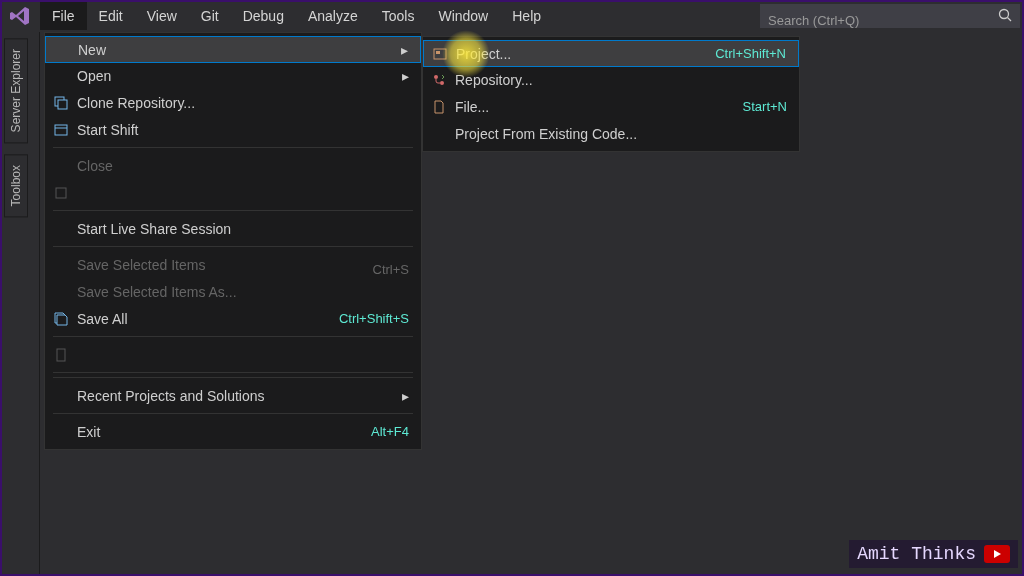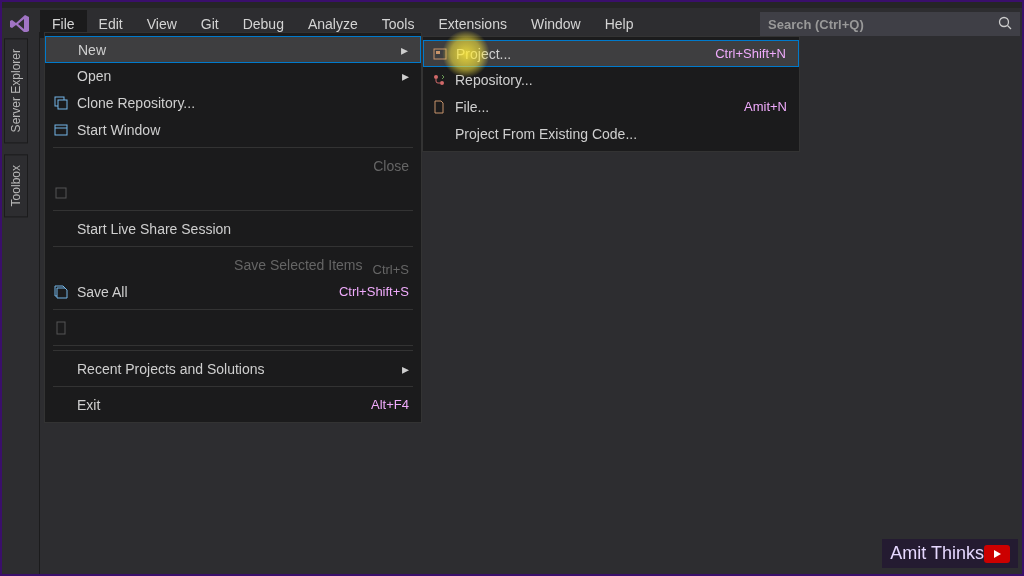--- a/index.html
+++ b/index.html
@@ -1,48 +1,48 @@
 <!DOCTYPE html>
 <html><head>
 <meta charset="utf-8">
 <style>
   * { box-sizing: border-box; margin: 0; padding: 0; }
   html, body { width: 1024px; height: 576px; overflow: hidden; font-family: "Segoe UI", Arial, sans-serif; background: #1e1e1e; color: #ccc; font-size: 14px; }
   .app { position: relative; width: 1024px; height: 576px; background: #252526; }
   .bg-editor { position: absolute; left: 40px; top: 32px; right: 0; bottom: 0; background: #2d2d30; }
-  .menubar { position: absolute; top: 0; left: 0; right: 0; height: 32px; display: flex; align-items: center; background: #2d2d30; margin-top: 8px; }
+  .menubar { position: absolute; top: 0; left: 0; right: 0; height: 32px; display: flex; align-items: center; background: #2d2d30; }
   .logo { width: 40px; display: flex; justify-content: center; align-items: center; }
   .menuitem { padding: 6px 12px; cursor: default; color: #d4d4d4; font-size: 14px; }
   .menuitem.active { background: #1b1b1c; }
-  .searchbox { margin-left: auto; margin-right: 4px; height: 24px; width: 260px; background: #3f3f46; display: flex; align-items: center; padding: 0 8px; color: #999; font-size: 13px; position: relative; font-weight: bold; }
+  .searchbox { margin-left: auto; margin-right: 4px; height: 24px; width: 260px; background: #3f3f46; display: flex; align-items: flex-end; padding: 0 8px; color: #999; font-size: 13px; position: relative; }
   .searchbox .search-icon { position:absolute; right:8px; top:4px; width:14px; height:14px; }
   .side-strip { position: absolute; top: 32px; left: 0; width: 40px; bottom: 0; background: #2d2d30; border-right: 1px solid #1b1b1c; }
   .side-tab { writing-mode: vertical-rl; transform: rotate(180deg); color: #b8b8b8; font-size: 12px; padding: 10px 4px; border: 1px solid #1b1b1c; background:#2d2d30; margin-top:6px; margin-left:4px; display:inline-block; }
   .side-tab + .side-tab { margin-top: 8px; }
 
   
   .drop { position: absolute; background: #1b1b1c; border: 1px solid #333; padding: 4px 0; }
   .file-drop { top: 32px; left: 44px; width: 378px; }
   .sub-drop { top: 36px; left: 422px; width: 378px; }
   .mi { display: flex; align-items: center; height: 27px; padding: 0 12px 0 4px; color: #cfcfcf; }
-  .mi.disabled { color: #656565; text-align: right; }
+  .mi.disabled { color: #656565; }
   .mi.hl { background: #3e3e40; border: 1px solid #007acc; margin: -1px 0; }
   .mi .ico { width: 24px; display:flex; justify-content:center; align-items:center; }
   .mi .lbl { flex: 1; padding-left: 4px; }
-  .mi .short { color: #f0abfc; font-size: 13px; padding-left: 10px;}
+  .mi .short { color: #5eead4; font-size: 13px; padding-left: 10px;}
   .mi.disabled .short { color:#656565;margin-top:10px; }
   .mi .arrow { width: 14px; text-align:right; color:#cfcfcf; }
   .sep { height: 1px; background: #333; margin: 4px 8px; }
 
   
   .cursor-glow { position:absolute; width: 48px; height: 48px; border-radius:50%; background: radial-gradient(circle, rgba(255,235,59,0.85) 0%, rgba(255,235,59,0.55) 45%, rgba(255,235,59,0) 70%); pointer-events:none; }
   .cursor-arrow { position:absolute; width:0; height:0; pointer-events:none; }
 
   .watermark { position:absolute; bottom: 8px; right: 6px; display:flex; align-items:center; background: rgba(30,15,50,0.6); padding:4px 8px; }
-  .watermark span { color:#e6d8ff; font-size:18px; font-family: Liberation Sans, sans-serif; }
+  .watermark span { color:#e6d8ff; font-size:18px; font-family: Liberation Mono, monospace; margin-right:8px;}
   .watermark .yt { width:26px; height:18px; background:#cc0000; border-radius:3px; display:flex; align-items:center; justify-content:center;}
   .watermark .yt::after { content:""; border-left:7px solid #fff; border-top:4px solid transparent; border-bottom:4px solid transparent; }
 
   .border-frame { position:absolute; inset:0; border: 2px solid #3a0f6b; pointer-events:none; }
 
   svg { display:block; }
 </style>
 </head>
 <body>
 
@@ -55,21 +55,20 @@
           <path d="M15 1 L19 3 V17 L15 19 L6 11 L2 14 L0 13 V7 L2 6 L6 9 Z M8 10 L14 15 V5 Z" fill="#a074c4"></path>
         </svg>
     </div>
     <div class="menuitem active">File</div>
     <div class="menuitem">Edit</div>
     <div class="menuitem">View</div>
     <div class="menuitem">Git</div>
     <div class="menuitem">Debug</div>
     <div class="menuitem">Analyze</div>
     <div class="menuitem">Tools</div>
-    <div class="menuitem">Extensions</div>
     <div class="menuitem">Window</div>
     <div class="menuitem">Help</div>
     <div class="searchbox">
       <span>Search (Ctrl+Q)</span>
       <span class="search-icon">
         <svg width="14" height="14" viewBox="0 0 14 14">
             <circle cx="6" cy="6" r="4.5" fill="none" stroke="#ccc" stroke-width="1.3"></circle>
             <line x1="9.5" y1="9.5" x2="13" y2="13" stroke="#ccc" stroke-width="1.3"></line>
           </svg>
       </span>
@@ -101,21 +100,21 @@
       </span>
       <span class="lbl">Clone Repository...</span>
     </div>
     <div class="mi">
       <span class="ico">
         <svg width="16" height="16" viewBox="0 0 16 16">
             <rect x="2" y="3" width="12" height="10" fill="none" stroke="#75b6e7"></rect>
             <line x1="2" y1="6" x2="14" y2="6" stroke="#75b6e7"></line>
           </svg>
       </span>
-      <span class="lbl">Start Window</span>
+      <span class="lbl">Start Shift</span>
     </div>
     <div class="sep"></div>
     <div class="mi disabled">
       <span class="ico"></span>
       <span class="lbl">Close</span>
     </div>
     <div class="mi disabled">
       <span class="ico">
         <svg width="16" height="16" viewBox="0 0 16 16">
             <rect x="3" y="3" width="10" height="10" fill="none" stroke="#555"></rect>
@@ -125,20 +124,24 @@
     <div class="sep"></div>
     <div class="mi">
       <span class="ico"></span>
       <span class="lbl">Start Live Share Session</span>
     </div>
     <div class="sep"></div>
     <div class="mi disabled">
       <span class="ico"></span>
       <span class="lbl">Save Selected Items</span>
       <span class="short">Ctrl+S</span>
+    </div>
+    <div class="mi disabled">
+      <span class="ico"></span>
+      <span class="lbl">Save Selected Items As...</span>
     </div>
     <div class="mi">
       <span class="ico">
         <svg width="16" height="16" viewBox="0 0 16 16">
             <path d="M2 2h8l2 2v8H2z" fill="none" stroke="#75b6e7"></path>
             <path d="M4 4h8l2 2v8H4z" fill="#1b1b1c" stroke="#75b6e7"></path>
           </svg>
       </span>
       <span class="lbl">Save All</span>
       <span class="short">Ctrl+Shift+S</span>
@@ -188,21 +191,21 @@
       </span>
       <span class="lbl">Repository...</span>
     </div>
     <div class="mi">
       <span class="ico">
         <svg width="16" height="16" viewBox="0 0 16 16">
             <path d="M4 2h6l2 2v10H4z" fill="none" stroke="#c8946a"></path>
           </svg>
       </span>
       <span class="lbl">File...</span>
-      <span class="short">Amit+N</span>
+      <span class="short">Start+N</span>
     </div>
     <div class="mi">
       <span class="ico"></span>
       <span class="lbl">Project From Existing Code...</span>
     </div>
   </div>
 
   <div class="cursor-glow" style="left:442px; top:30px;"></div>
   <svg class="cursor-arrow" style="left:462px; top:46px;" width="18" height="22" viewBox="0 0 18 22">
     <path d="M1 1 L1 17 L5 13 L8 20 L11 19 L8 12 L14 12 Z" fill="#fff" stroke="#000" stroke-width="1"></path>

